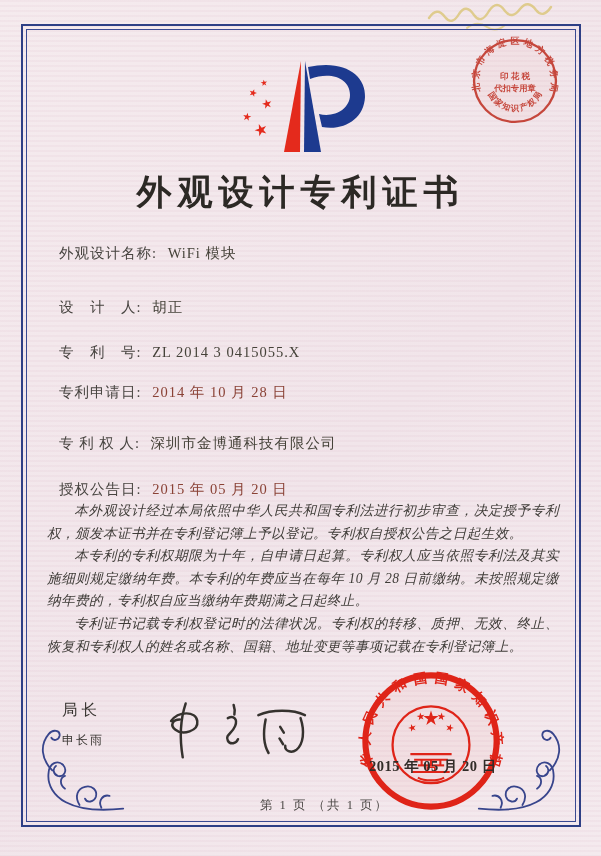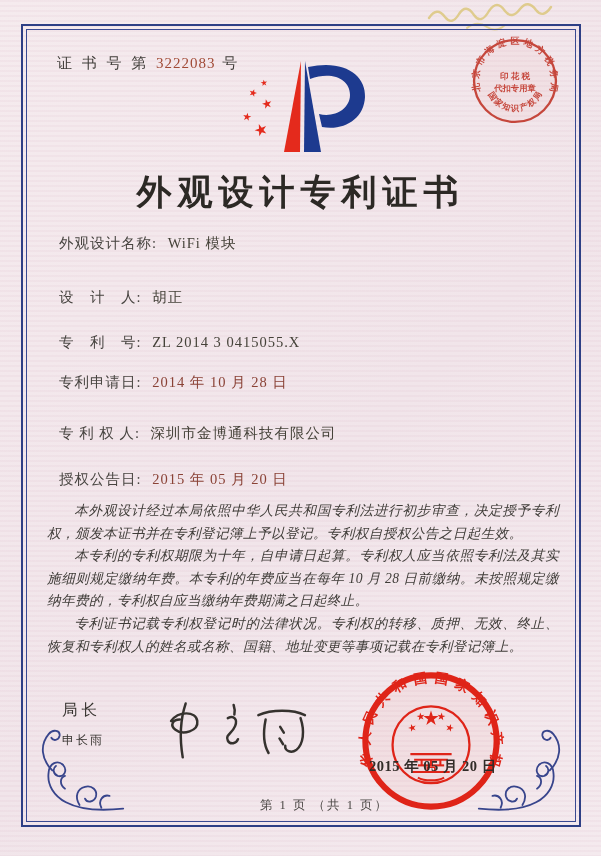--- a/index.html
+++ b/index.html
@@ -23,21 +23,21 @@
   .cert-no{
     position:absolute; left:57px; top:54px; font-size:15px; letter-spacing:3px; color:#3f3c38;
   }
   .cert-no .num{ color:#a14a36; letter-spacing:1px; }
   .logo{ position:absolute; left:234px; top:58px; width:140px; height:97px; }
   .tax-stamp{ position:absolute; left:470px; top:36px; width:90px; height:90px; opacity:.92; }
   .title{
     position:absolute; left:0; right:0; top:153px; margin:16px; text-align:center;
     font-size:35px; font-weight:bold; letter-spacing:6px; color:#2c2925;
   }
-  .row{ position:absolute; left:59px; font-size:14.5px; letter-spacing:1px; white-space:nowrap; }
+  .row{ position:absolute; left:59px; font-size:14.5px; letter-spacing:1px; white-space:nowrap;margin-top:10px; }
   .row .lbl{ color:#474440; }
   .row .val{ color:#454239; margin-left:6px; }
   .row.r0{ top:234px; } .row.r1{ top:288px; } .row.r2{ top:333px; }
   .row.r3{ top:373px; } .row.r4{ top:424px; } .row.r5{ top:470px; }
   .val-red{ color:#8a4236 !important; }
   .body{
     position:absolute; left:47px; right:42px; top:500px;
     font-size:13.6px; line-height:22.6px; text-align:justify; color:#3f3c38;
     font-style:italic; letter-spacing:.4px;
   }
@@ -64,25 +64,20 @@
 
 <div class="page">
 
   <svg class="scribble" viewBox="0 0 160 30">
     <path d="M6,16 q8,-12 16,-1 q7,9 14,-3 q7,-11 15,1 q7,10 15,-4 q8,-12 16,0 q7,9 15,-2 q8,-10 16,1 q7,9 15,-3" fill="none" stroke="#d9c36f" stroke-width="2.4" stroke-linecap="round"></path>
     <path d="M44,26 q10,-8 20,-1 q9,6 18,-2" fill="none" stroke="#ddc97a" stroke-width="2" stroke-linecap="round"></path>
   </svg>
 
   <div class="frame"></div>
 
-  <div class="cert-no">
-    <span>证 书 号 第</span>
-    <span class="num">3222083</span>
-    <span>号</span>
-  </div>
 
   <svg class="logo" viewBox="0 0 140 95">
     <defs>
       <polygon id="st" points="0,-1 0.225,-0.309 0.951,-0.309 0.363,0.118 0.588,0.809 0,0.382 -0.588,0.809 -0.363,0.118 -0.951,-0.309 -0.225,-0.309"></polygon>
     </defs>
     <path d="M67,2 L50,93 L66,93 Z" fill="#e42a1c"></path>
     <path d="M71,2 L70,93 L87,93 Z" fill="#1d3a8f"></path>
     <path d="M74,8 C110,0 132,16 131,38 C130,60 110,72 88,68 L85,55 C100,59 116,50 116,36 C116,20 98,12 76,20 Z" fill="#1d3a8f"></path>
     <use href="#st" fill="#e42a1c" transform="translate(19,34) scale(4) rotate(18)"></use>
     <use href="#st" fill="#e42a1c" transform="translate(30,24) scale(3.4) rotate(-8)"></use>

